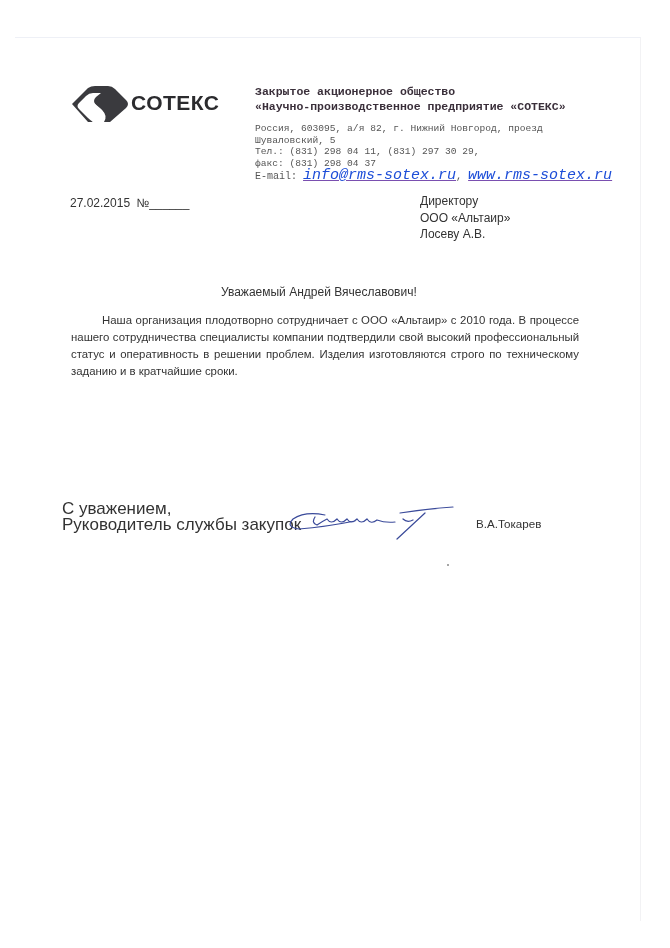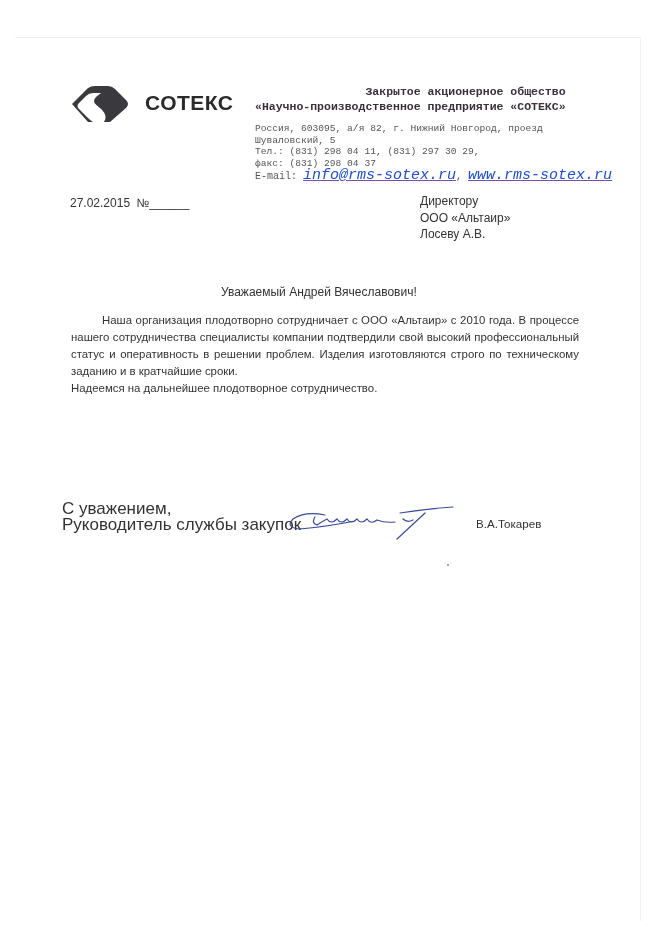--- a/index.html
+++ b/index.html
@@ -6,21 +6,21 @@
     body { width: 670px; height: 948px; position: relative; overflow: hidden; }
     .sheet {
       position: absolute; left: 15px; top: 37px; width: 625px; height: 883px;
       background: #ffffff;
       border-top: 1px solid #eef0f6; border-right: 1px solid #f2f2f4;
     }
     .abs { position: absolute; }
     .logo { left: 68px; top: 86px; width: 165px; height: 36px; }
     .logo svg { position: absolute; left: 0; top: 0; }
     .logo-text {
-      position: absolute; left: 77px; top: 5px;
+      position: absolute; left: 63px; top: 5px;
       font-family: "Liberation Sans", sans-serif; font-weight: bold;
       font-size: 21px; color: #2b2b2e; letter-spacing: 0.5px;
     }
     .hdr {
       font-family: "Liberation Mono", monospace; color: #3a2f3a;
     }
     .org-line { font-size: 11.5px; font-weight: bold; line-height: 15px; white-space: nowrap; }
     .addr-line { font-size: 9.6px; line-height: 11.5px; white-space: nowrap; color: #555; }
     .mail-line { font-size: 10px; line-height: 14px; white-space: nowrap; color: #555; }
     .link { font-size: 15px; color: #1d4ed8; text-decoration: underline; text-decoration-color: #7a4fb0; font-style: italic; }
@@ -37,21 +37,21 @@
 <div class="sheet"></div>
 
 <div class="abs logo">
   <svg width="62" height="36" viewBox="0 0 62 36">
     <path d="M4 18 L20 2 Q23 0 27 0 L40 0 Q44 0 47 3 L58 14 Q62 18 58 22 L42 36 L36 36 Q40 30 34 24 L28 19 Q24 15 28 11 L33 7 L25 7 Q21 7 18 10 L11 17 Q8 20 11 23 L20 32 Q22 34 25 36 L20 36 Z" fill="#3a3a3e"></path>
     <path d="M26 9 Q22 13 26 17 L33 23 Q38 28 33 33 L30 36 L24 36 L30 30 Q33 27 30 24 L23 18 Q19 13 24 9 Z" fill="#ffffff" opacity="0.85"></path>
   </svg>
   <span class="logo-text">СОТЕКС</span>
 </div>
 
-<div class="abs hdr" style="left:255px; top:84px;text-align:right;">
+<div class="abs hdr" style="left:255px; top:84px;">
   <div class="org-line">Закрытое акционерное общество</div>
   <div class="org-line">«Научно-производственное предприятие «СОТЕКС»</div>
 </div>
 
 <div class="abs hdr" style="left:255px; top:123px;">
   <div class="addr-line">Россия, 603095, а/я 82, г. Нижний Новгород, проезд</div>
   <div class="addr-line">Шуваловский, 5</div>
   <div class="addr-line">Тел.: (831) 298 04 11, (831) 297 30 29,</div>
   <div class="addr-line">факс: (831) 298 04 37</div>
   <div class="mail-line">
@@ -69,21 +69,20 @@
 <div class="abs body-text" style="left:420px; top:193px; font-size:12px; line-height:16.5px;">
   <div>Директору</div>
   <div>ООО «Альтаир»</div>
   <div>Лосеву А.В.</div>
 </div>
 
 <div class="abs body-text" style="left:221px; top:285px; font-size:12px;text-align:center;">Уважаемый Андрей Вячеславович!</div>
 
 <div class="abs body-text para">
   <p class="indent">Наша организация плодотворно сотрудничает с ООО «Альтаир» с 2010 года. В процессе нашего сотрудничества специалисты компании подтвердили свой высокий профессиональный статус и оперативность в решении проблем. Изделия изготовляются строго по техническому заданию и в кратчайшие сроки.</p>
-  <p>Надеемся на дальнейшее плодотворное сотрудничество.</p>
 </div>
 
 <div class="abs body-text" style="left:62px; top:501px; font-size:17px; line-height:16px;">
   <div>С уважением,</div>
   <div>Руководитель службы закупок</div>
 </div>
 
 <svg class="abs" style="left:285px; top:505px;" width="175" height="40" viewBox="0 0 175 40">
   <path d="M40 10 Q20 6 8 14 Q0 22 14 24 Q40 22 70 16 M30 12 Q26 18 32 20 Q38 16 42 14 Q46 20 52 14 Q56 20 62 14 Q66 20 72 14 Q76 20 82 14 Q86 20 92 15 Q100 18 110 17 M118 14 Q122 18 128 15 M115 8 Q140 4 168 2 M140 8 Q125 22 112 34" fill="none" stroke="#3a4a9a" stroke-width="1.2" stroke-linecap="round"></path>
 </svg>

